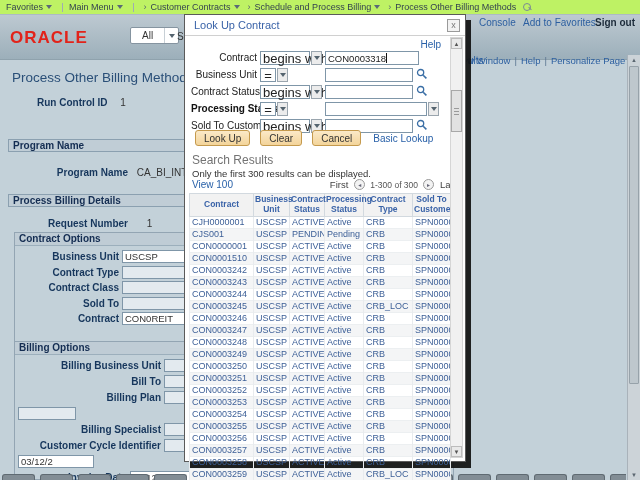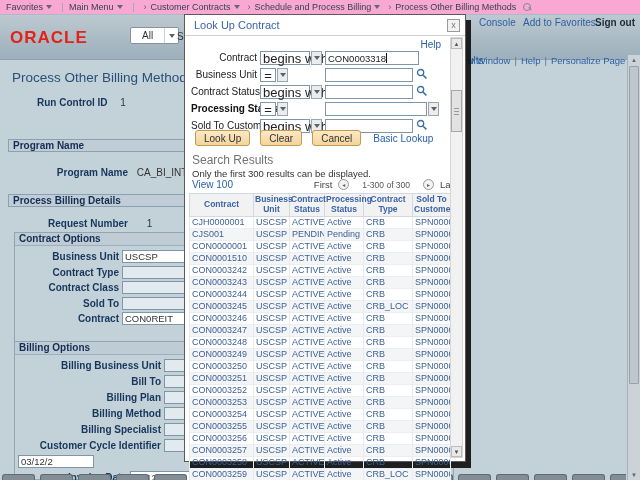--- a/index.html
+++ b/index.html
@@ -1,21 +1,21 @@
 <!DOCTYPE html>
 <html><head>
 <meta charset="utf-8">
 <style>
   *{margin:0;padding:0;box-sizing:border-box}
   html,body{width:640px;height:480px;overflow:hidden}
   body{font-family:"Liberation Sans",sans-serif;font-size:10px;color:#222}
   #screen{position:relative;width:640px;height:480px;background:#c3d1d9;overflow:hidden}
 
   
-  .bc-bar{position:absolute;top:0;left:0;right:0;height:15px;background:#f9a8d4;border-bottom:1px solid #adbac3;display:flex;align-items:center;padding-left:6px;font-size:9px;color:#34434f}
+  .bc-bar{position:absolute;top:0;left:0;right:0;height:15px;background:#bef264;border-bottom:1px solid #adbac3;display:flex;align-items:center;padding-left:6px;font-size:9px;color:#34434f}
   .bc-item{display:flex;align-items:center;gap:3px;margin-right:4px;cursor:default;white-space:nowrap}
   .bc-caret{width:0;height:0;border-left:3px solid transparent;border-right:3px solid transparent;border-top:4px solid #5a6a76}
   .bc-div{width:1px;height:9px;background:#9fabb4;margin:0 6px}
   .bc-sep{color:#55646f;margin:0 4px}
   .bc-endicon{width:9px;height:9px;margin-left:3px;position:relative}
   .bc-endicon::before{content:"";position:absolute;left:0;top:0;width:6px;height:6px;border:1px solid #7c8a94;border-radius:50%}
   .bc-endicon::after{content:"";position:absolute;left:5px;top:5px;width:4px;height:1px;background:#7c8a94;transform:rotate(45deg)}
 
   
   .banner{position:absolute;top:15px;left:0;right:0;height:45px;background:linear-gradient(#bdc9d1,#9cafba);border-bottom:1px solid #8fa2ad}
@@ -88,21 +88,21 @@
   .psbtn{height:16px;padding:0 8px;margin-right:10px;background:linear-gradient(#fbe9c8,#f3d49a);border:1px solid #c59a4d;border-radius:3px;font-size:10px;color:#333;display:flex;align-items:center;justify-content:center;cursor:default}
   .basiclink{font-size:10px;color:#2860a8;margin-left:2px}
 
   .sr-hd{position:absolute;left:7px;top:138px;font-size:12px;color:#737373}
   .sr-note{position:absolute;left:7px;top:153px;font-size:9.5px;color:#333}
   .pager{position:absolute;left:7px;top:164px;right:4px;display:flex;align-items:center;font-size:10px}
   .view-link{color:#2860a8}
   .pager .spacer{flex:1}
   .pager .lbl{color:#444;font-size:9.5px;margin:0 3px}
   .pgbtn{width:11px;height:11px;border-radius:50%;border:1px solid #999;background:#f3f3f3;color:#667;font-size:5px;display:flex;align-items:center;justify-content:center;margin:0 3px}
-  .range{font-size:8.5px;color:#555;margin:0 10px}
+  .range{font-size:8.5px;color:#555;margin:0 2px}
 
   table.results{position:absolute;left:4px;top:178px;border-collapse:collapse;table-layout:fixed;width:261px}
   table.results th{background:#f2f2f2;color:#3a63a8;font-weight:bold;font-size:8.5px;border:1px solid #d2d9df;padding:1px 1px;text-align:center;line-height:1.15}
   table.results td{font-size:9px;color:#3c5f97;padding:0 2px;height:11.5px;line-height:11px;border-left:1px solid #e8ebee;border-right:1px solid #e8ebee;white-space:nowrap;overflow:hidden}
   table.results tr:nth-child(even) td{background:#f4f5f6}
   table.results tbody tr{border-bottom:1px solid #eceff1}
 </style>
 </head>
 <body>
 
@@ -213,21 +213,20 @@
         </div>
         <div class="frow" style="height: 16px;">
           <span class="flabel" style="width: 146px;">Bill To</span>
           <span class="fbox empty" style="width: 58px;"></span>
         </div>
         <div class="frow" style="height: 16px;">
           <span class="flabel" style="width: 146px;">Billing Plan</span>
           <span class="fbox empty" style="width: 58px;"></span>
         </div>
         <div class="frow" style="height: 16px;">
-          <span class="flabel" style="width: 146px;">Billing Method</span>
           <span class="fbox empty" style="width: 58px;"></span>
         </div>
         <div class="frow" style="height: 16px;">
           <span class="flabel" style="width: 146px;">Billing Specialist</span>
           <span class="fbox empty" style="width: 58px;"></span>
         </div>
         <div class="frow" style="height: 16px;">
           <span class="flabel" style="width: 146px;">Customer Cycle Identifier</span>
           <span class="fbox empty" style="width: 58px;"></span>
         </div>

